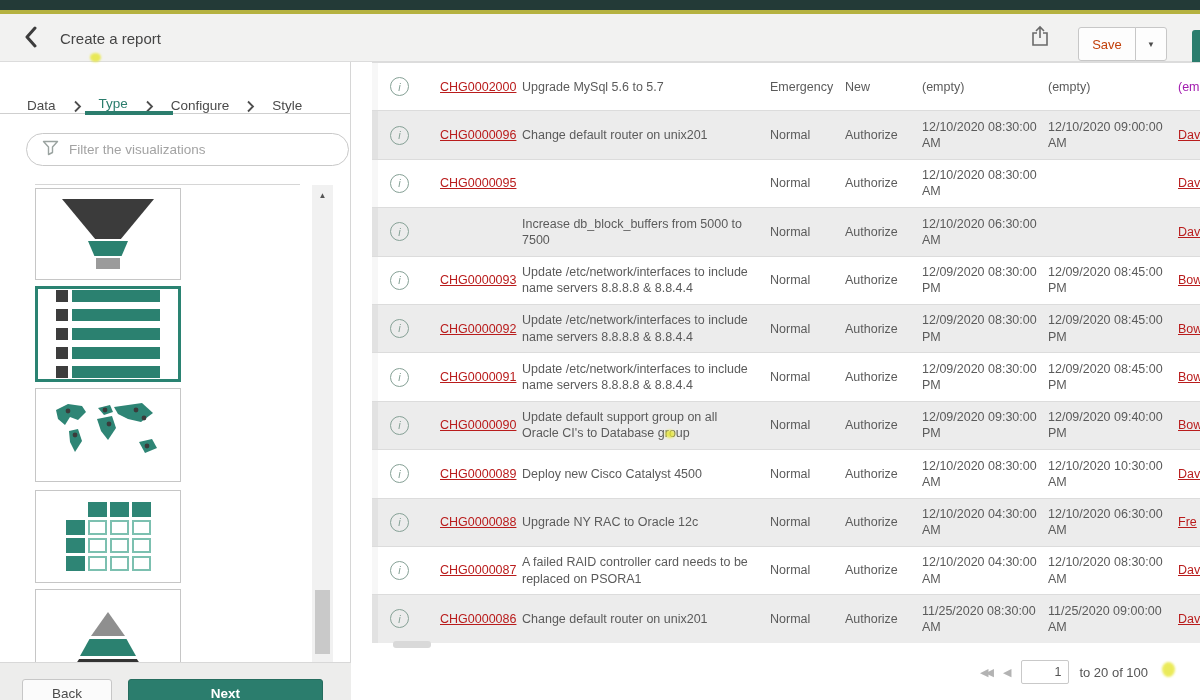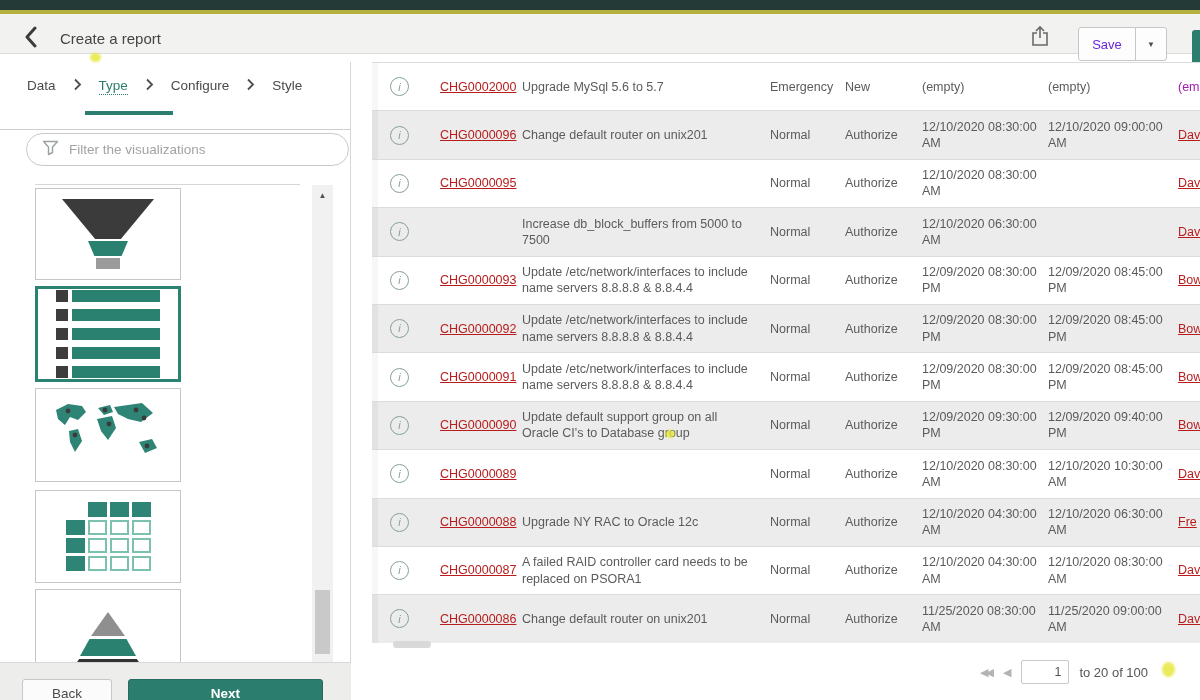--- a/index.html
+++ b/index.html
@@ -3,31 +3,31 @@
 <meta charset="utf-8">
 <style>
   * { margin:0; padding:0; box-sizing:border-box; }
   html,body { width:1200px; height:700px; overflow:hidden; background:#fff; }
   body { font-family:"Liberation Sans", sans-serif; color:#5b5b5b; }
   .stage { position:relative; width:1200px; height:700px; background:#fff; overflow:hidden; }
 
   
   .top-strip   { position:absolute; left:0; top:0;  width:1200px; height:10px; background:#233a37; }
   .accent-line { position:absolute; left:0; top:10px; width:1200px; height:4px; background:#b5b240; }
-  .app-header  { position:absolute; left:0; top:14px; width:1200px; height:40px; background:#f2f2f1; border-bottom:1px solid #dcdcdc; }
+  .app-header  { position:absolute; left:0; top:14px; width:1200px; height:48px; background:#f2f2f1; border-bottom:1px solid #dcdcdc; }
   .back-btn    { position:absolute; left:18px; top:12px; width:26px; height:26px; cursor:pointer; display:flex; align-items:center; justify-content:center; }
   .page-title  { position:absolute; left:60px; top:0; height:48px; display:flex; align-items:center; font-size:15px; color:#454545; }
   .share-btn   { position:absolute; left:1026px; top:10px; width:28px; height:28px; display:flex; align-items:center; justify-content:center; cursor:pointer; }
-  .save-btn    { position:absolute; left:1078px; top:13px; width:58px; height:34px; background:#fdfdfd; border:1px solid #c7c7c7; border-radius:3px 0 0 3px; font-size:13px; color:#6d28d9; display:flex; align-items:center; justify-content:center; cursor:pointer; }
+  .save-btn    { position:absolute; left:1078px; top:13px; width:58px; height:34px; background:#fdfdfd; border:1px solid #c7c7c7; border-radius:3px 0 0 3px; font-size:13px; color:#c2410c; display:flex; align-items:center; justify-content:center; cursor:pointer; }
   .save-caret  { position:absolute; left:1135px; top:13px; width:32px; height:34px; background:#fdfdfd; border:1px solid #c7c7c7; border-radius:0 3px 3px 0; font-size:8px; color:#4c4c4c; display:flex; align-items:center; justify-content:center; cursor:pointer; }
   .edge-btn    { position:absolute; left:1192px; top:16px; width:8px; height:36px; background:#2b7d6d; border-radius:3px 0 0 3px; }
 
   
   .left-panel  { position:absolute; left:0; top:62px; width:351px; height:600px; background:#fff; border-right:1px solid #d6d6d6; overflow:hidden; }
-  .tabs        { position:absolute; left:0; top:16px; width:100%; height:52px; border-bottom:1px solid #cfcfcf; display:flex; align-items:flex-start; padding-left:27px; gap:17px; font-size:13.5px; color:#4a4a4a; }
+  .tabs        { position:absolute; left:0; top:0; width:100%; height:52px; border-bottom:1px solid #cfcfcf; display:flex; align-items:flex-end; padding-left:27px; gap:17px; font-size:13.5px; color:#4a4a4a; }
   .tab         { cursor:pointer; }
   .tab.active  { color:#2b7d6d; border-bottom:1px dotted #2b7d6d; padding-bottom:1px; }
   .tab-chevron { display:flex; align-items:center; }
   .active-bar  { position:absolute; left:85px; top:49px; width:88px; height:4px; background:#2b7d6d; }
 
   .filter-pill { position:absolute; left:26px; top:71px; width:323px; height:33px; border:1px solid #c9c9c9; border-radius:17px; background:#fff; display:flex; align-items:center; padding-left:15px; gap:10px; }
   .filter-pill input { border:none; outline:none; flex:1; font-size:13.5px; font-family:inherit; color:#555; background:transparent; }
   .filter-pill input::placeholder { color:#a3a3a3; }
   .list-top-line { position:absolute; left:35px; top:122px; width:265px; height:1px; background:#d6d6d6; }
 
@@ -386,20 +386,21 @@
             <span class="link">Bow</span>
           </span>
   </div>
         <div class="trow">
     <span class="cell c-icon">
             <span class="info-badge">i</span>
           </span>
     <span class="cell c-num">
             <span class="link">CHG0000089</span>
           </span>
+    <span class="cell c-desc">Deploy new Cisco Catalyst 4500</span>
     <span class="cell c-pri">Normal</span>
     <span class="cell c-state">Authorize</span>
     <span class="cell c-start">12/10/2020 08:30:00 AM</span>
     <span class="cell c-end">12/10/2020 10:30:00 AM</span>
     <span class="cell c-name">
             <span class="link">Dav</span>
           </span>
   </div>
         <div class="trow alt">
     <span class="cell c-icon">

